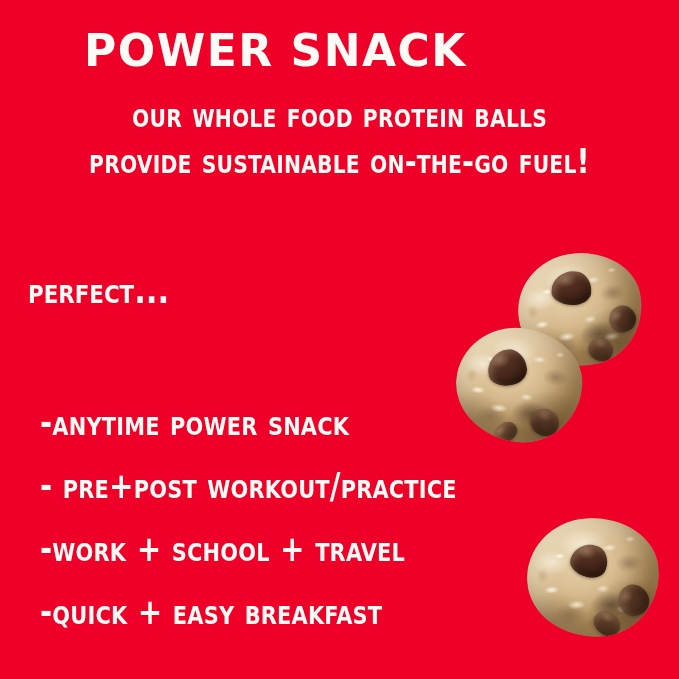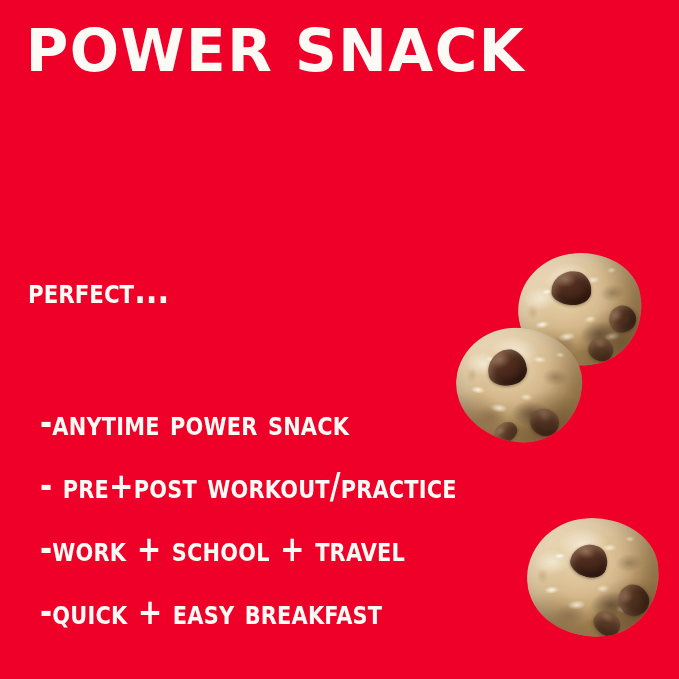--- a/index.html
+++ b/index.html
@@ -20,21 +20,21 @@
 
   
   #headline {
     position:absolute;
     left:0; top:19px;
     width:551px;
     text-align:center;
     color:#FCFAF5;
     font-family:"DejaVu Sans", sans-serif;
     font-weight:bold;
-    font-size:58px;
+    font-size:44px;
     line-height:64px;
     letter-spacing:1.5px;
     white-space:nowrap;
   }
 
   
   #subtitle {
     position:absolute;
     left:0; top:92px;
     width:679px;
@@ -167,20 +167,24 @@
     transform:rotate(-4deg);
   }
 </style>
 </head>
 <body>
 
 <div id="poster">
 
   <h1 id="headline">POWER SNACK</h1>
 
+  <div id="subtitle">
+    <div class="sub-line">Our Whole Food Protein Balls</div>
+    <div class="sub-line">Provide Sustainable On-The-Go FUEL!</div>
+  </div>
 
   <div id="perfect">Perfect...</div>
 
   <ul id="benefits">
     <li>-Anytime Power Snack</li>
     <li>- Pre+Post Workout/Practice</li>
     <li>-Work + School + Travel</li>
     <li>-Quick + Easy Breakfast</li>
   </ul>
 

